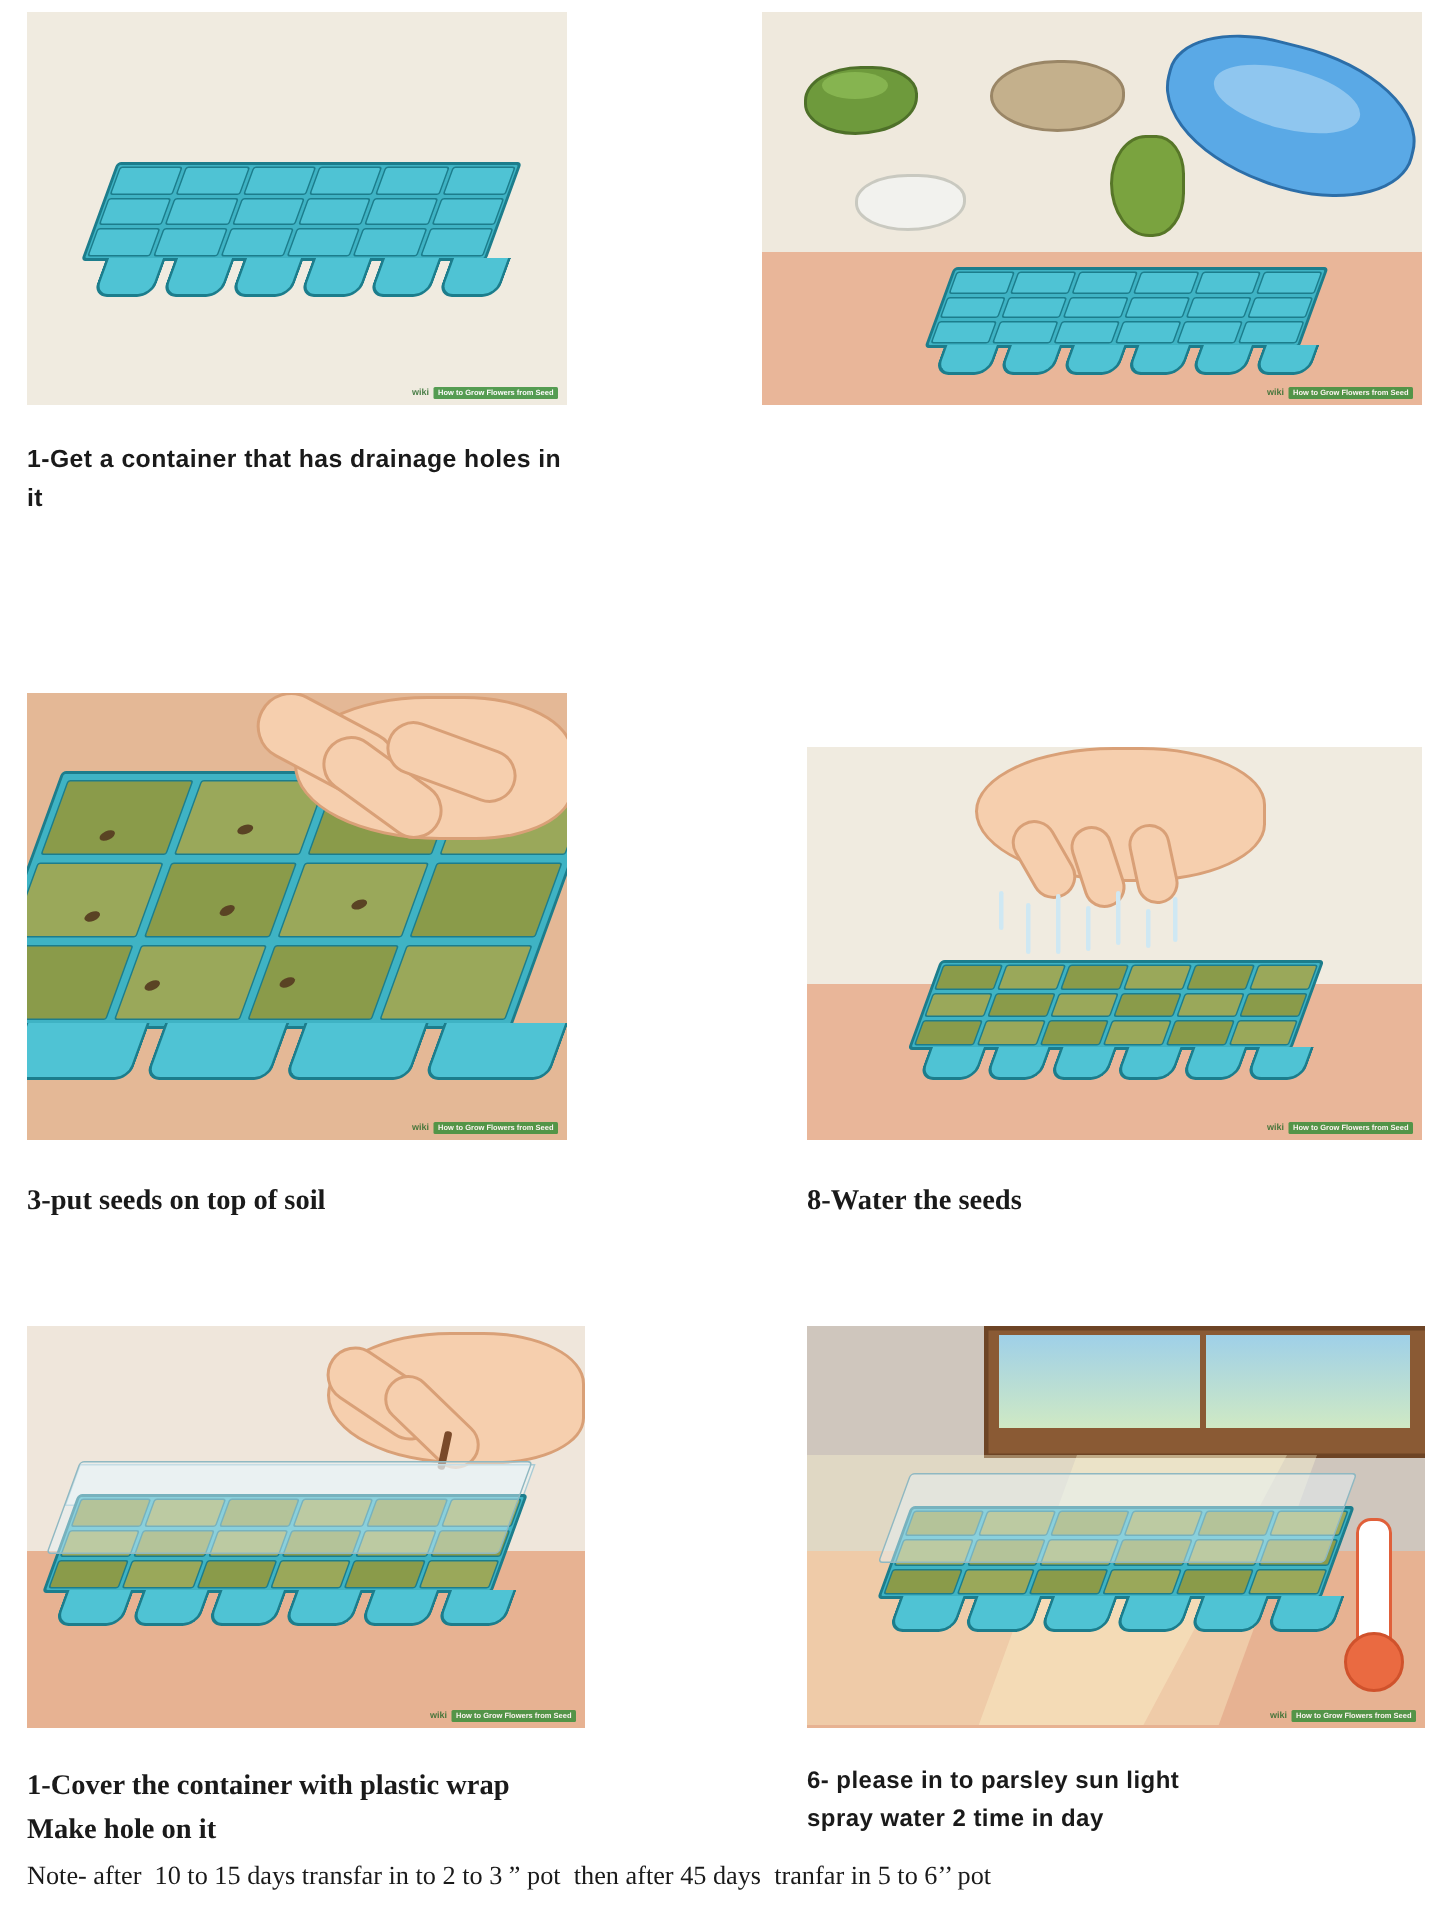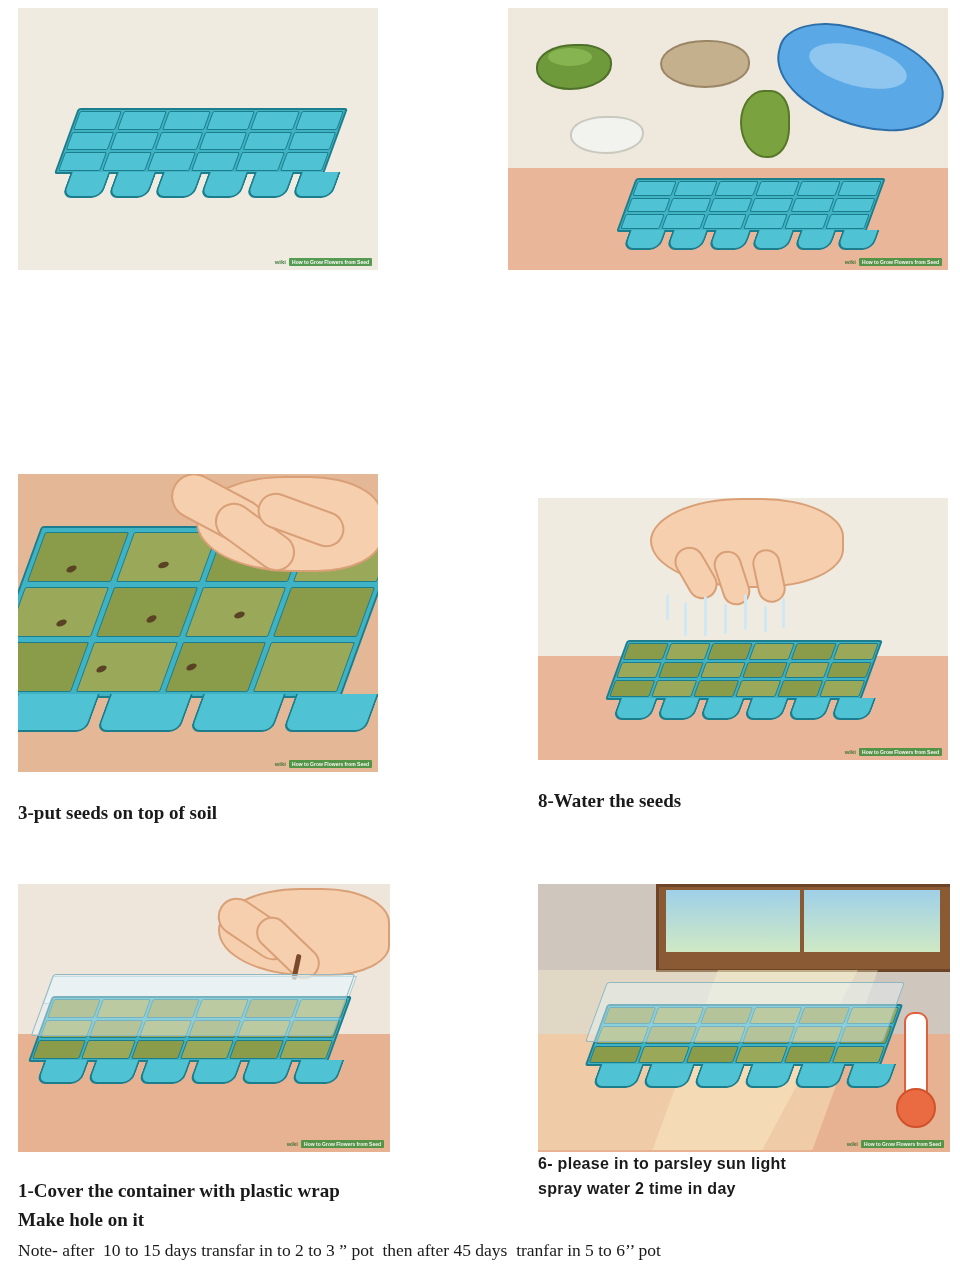--- a/index.html
+++ b/index.html
@@ -240,20 +240,21 @@
               <div></div>
               <div></div>
               <div></div>
         </div>
       </div>
       <div class="wm">
         <span class="wm-wiki">wiki</span>
         <span class="wm-bar">How to Grow Flowers from Seed</span>
       </div>
     </div>
+    <div class="caption" style="margin-top:24px;">1-Get a container that has drainage holes in it</div>
   </div>
 
   <div class="step" style="left:508px; top:8px; width:440px;">
     <div class="figure" style="width:440px;height:262px;">
       <div class="bg-wall" style="height:160px;"></div>
       <div class="bg-table" style="height:102px;"></div>
 
       <div class="blob" style="left:28px; top:36px; width:72px; height:42px; background:#6e9a3c; border:2px solid #4e7029; border-radius:50% 40% 55% 45%;"></div>
       <div class="blob" style="left:40px; top:40px; width:44px; height:18px; background:#86b450; border-radius:50%;"></div>
 
@@ -297,21 +298,21 @@
         </div>
       </div>
 
       <div class="wm">
         <span class="wm-wiki">wiki</span>
         <span class="wm-bar">How to Grow Flowers from Seed</span>
       </div>
     </div>
   </div>
 
-  <div class="step" style="left:18px; top:474px; width:360px;">
+  <div class="step" style="left:18px; top:462px; width:360px;">
     <div class="figure" style="width:360px;height:298px;">
       <div class="bg-wood"></div>
 
       <div class="tray" style="left:-8px; top:52px; width:362px; height:172px;">
         <div class="body"></div>
         <div class="cells" style="grid-template-columns:repeat(4,1fr); grid-template-rows:repeat(3,1fr); gap:5px; padding:6px;">
           <div class="cell soil"></div>
               <div class="cell soil2"></div>
               <div class="cell soil"></div>
               <div class="cell soil2"></div>
@@ -511,20 +512,20 @@
       <div class="lid" style="left:58px; top:98px; width:296px; height:58px;"></div>
 
       <div class="thermo-stem" style="right:22px; top:128px; width:20px; height:86px;"></div>
       <div class="thermo-bulb" style="right:14px; top:204px; width:36px; height:36px;"></div>
 
       <div class="wm">
         <span class="wm-wiki">wiki</span>
         <span class="wm-bar">How to Grow Flowers from Seed</span>
       </div>
     </div>
-    <div class="caption" style="font-size:16px;">6- please in to parsley sun light
+    <div class="caption" style="margin-top:24px; font-size:16px;">6- please in to parsley sun light
       spray water 2 time in day</div>
   </div>
 
  </div>
 
  <div class="note">Note- after  10 to 15 days transfar in to 2 to 3 ” pot  then after 45 days  tranfar in 5 to 6’’ pot</div>
 </div>
 
 </body></html>

